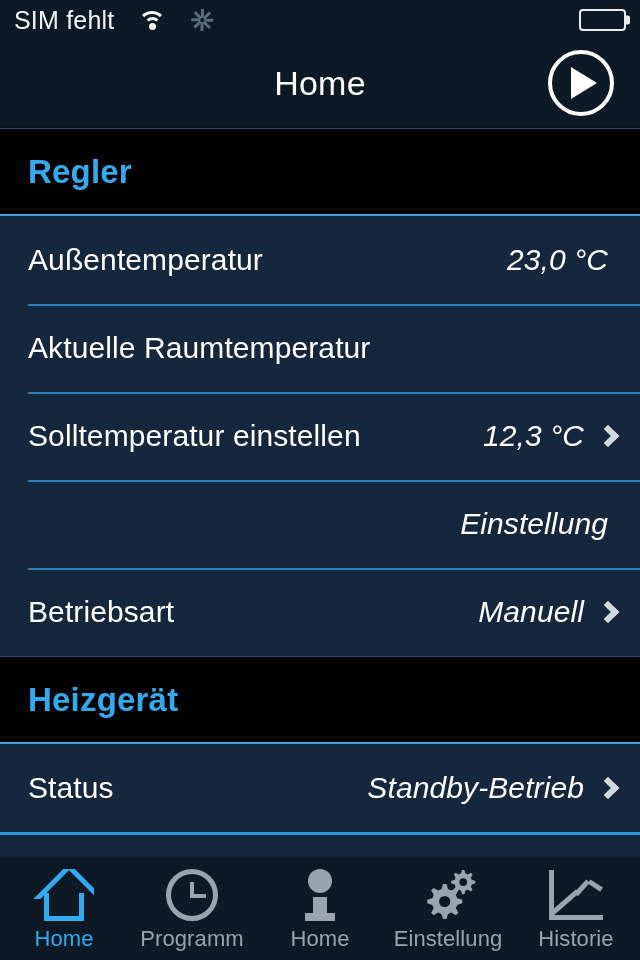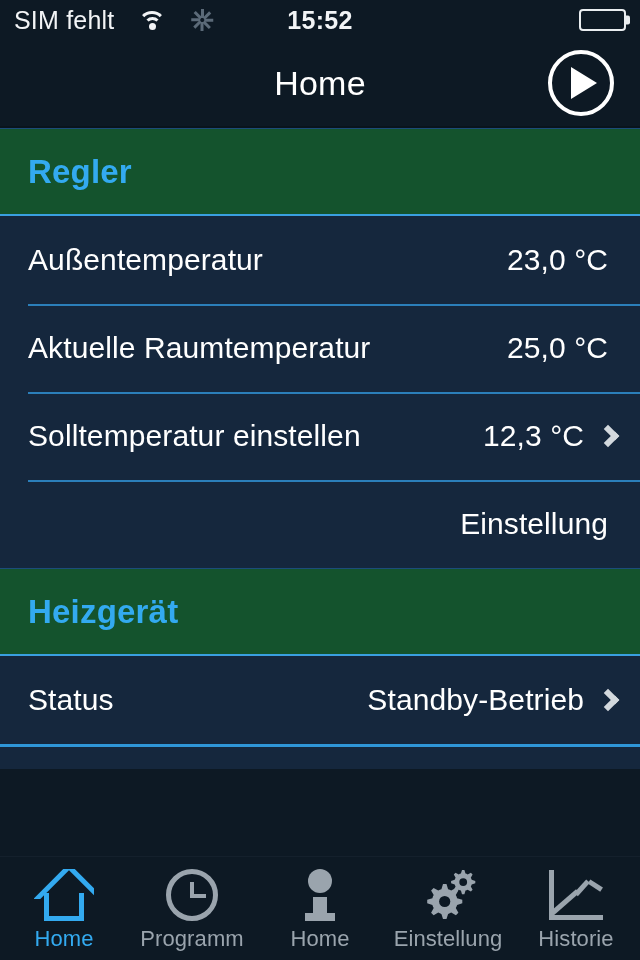--- a/index.html
+++ b/index.html
@@ -48,21 +48,21 @@
     width:0; height:0; margin-left:6px;
     border-left:26px solid #ffffff;
     border-top:16px solid transparent;
     border-bottom:16px solid transparent;
   }
 
   
   .content { background:#15273d; }
 
   .section-header {
-    height:88px; background:#14532d;
+    height:88px; background:#000000;
     display:flex; align-items:center;
     padding-left:28px;
     border-bottom:2px solid #3a9fe0;
     border-top:1px solid #1b4d7a;
   }
   .section-header .title {
     color:#33aaf0; font-size:33px; font-weight:bold; letter-spacing:.2px;
   }
 
   .row {
@@ -71,21 +71,21 @@
     padding:0 24px 0 28px;
     position:relative;
   }
   .row + .row::before {
     content:""; position:absolute; left:28px; right:0; top:0;
     height:2px; background:#2b7fba;
   }
   .row .label { color:#ffffff; font-size:30px; letter-spacing:.1px; }
   .row .value {
     margin-left:auto; color:#ffffff; font-size:30px; letter-spacing:.1px;
-    display:flex; align-items:center;
+    display:flex; align-items:center;font-style:italic;
   }
   .chev {
     margin-left:16px; width:16px; height:16px;
     border-right:6px solid #d3d9de; border-top:6px solid #d3d9de;
     transform:rotate(45deg);
     flex:0 0 auto;
   }
   .row.no-chev .value { padding-right:8px; }
   .bottom-rule { height:3px; background:#2f96d8; }
   .bottom-pad { height:22px; background:#15273d; }
@@ -181,21 +181,20 @@
         <b style="transform:rotate(0deg)"></b>
           <b style="transform:rotate(45deg)"></b>
         <b style="transform:rotate(90deg)"></b>
           <b style="transform:rotate(135deg)"></b>
         <b style="transform:rotate(180deg)"></b>
           <b style="transform:rotate(225deg)"></b>
         <b style="transform:rotate(270deg)"></b>
           <b style="transform:rotate(315deg)"></b>
       </span>
     </div>
-    <div class="sb-center">15:52</div>
     <div class="sb-right">
       <span class="batt">
         <span class="batt-fill" id="batt-fill" style="width: 40%;"></span>
         <span class="batt-cap"></span>
       </span>
     </div>
   </div>
 
   <div class="navbar">
     <span class="nav-title">Home</span>
@@ -209,34 +208,38 @@
         <span class="title">Regler</span>
       </div>
       <div class="row no-chev">
         <span class="label">Außentemperatur</span>
         <span class="value">
           <span>23,0 °C</span>
         </span>
       </div>
       <div class="row no-chev">
         <span class="label">Aktuelle Raumtemperatur</span>
-        <span class="value">
-          <span>25,0 °C</span>
-        </span>
       </div>
       <div class="row">
         <span class="label">Solltemperatur einstellen</span>
         <span class="value">
           <span>12,3 °C</span>
           <span class="chev"></span>
         </span>
       </div>
       <div class="row no-chev">
         <span class="value">
           <span>Einstellung</span>
+        </span>
+      </div>
+      <div class="row">
+        <span class="label">Betriebsart</span>
+        <span class="value">
+          <span>Manuell</span>
+          <span class="chev"></span>
         </span>
       </div>
       <div class="section-header">
         <span class="title">Heizgerät</span>
       </div>
       <div class="row">
         <span class="label">Status</span>
         <span class="value">
           <span>Standby-Betrieb</span>
           <span class="chev"></span>

